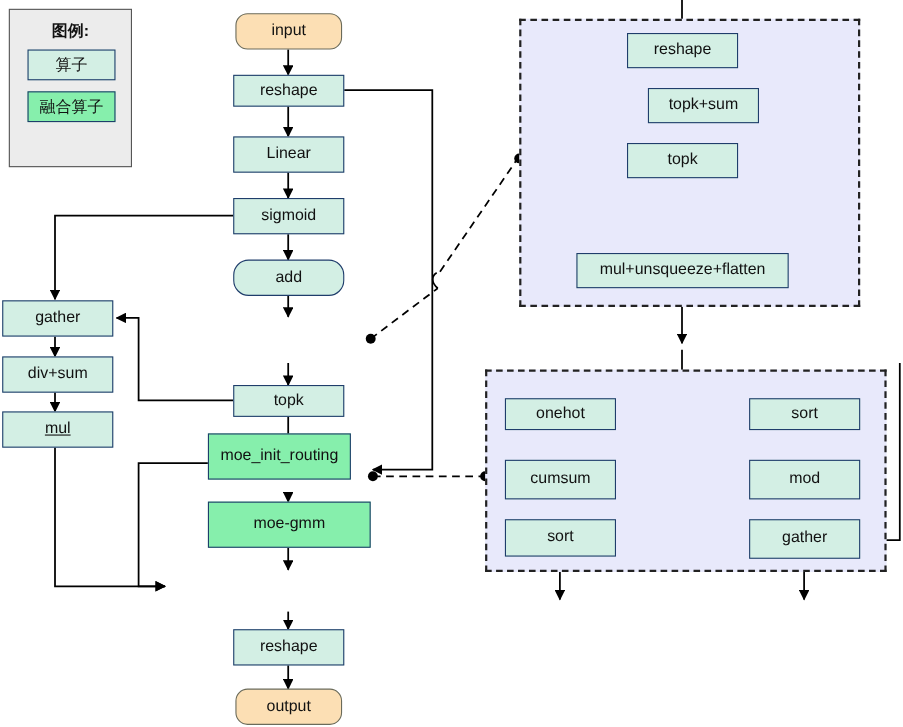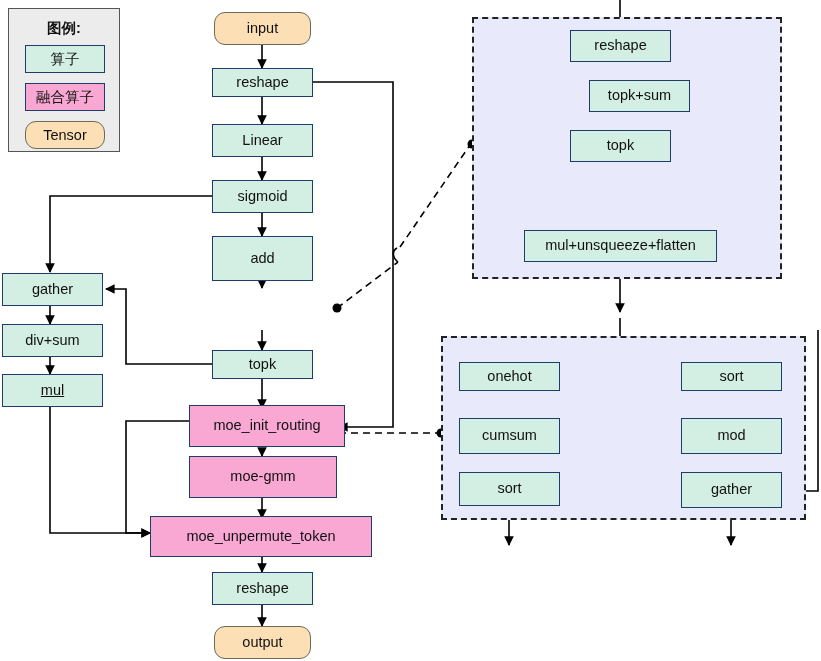--- a/index.html
+++ b/index.html
@@ -33,21 +33,21 @@
     text-align: center;
     line-height: 1.1;
     white-space: nowrap;
     z-index: 5;
   }
   .op {
     background: #d3efe4;
     border: 1.4px solid #1f3d6b;
   }
   .fused {
-    background: #f9a8d4;
+    background: #86efac;
     border: 1.4px solid #1f3d6b;
   }
   .tensor {
     background: #fcdfb4;
     border: 1.4px solid #6b6b5a;
     border-radius: 11px;
   }
   .panel {
     position: absolute;
     box-sizing: border-box;
@@ -162,61 +162,55 @@
   </svg>
 
   <div class="legend" style="left:8px; top:8px; width:112px; height:144px;">
     <div class="legend-title">图例:</div>
     <div class="legend-item op" style="left:16px; top:36px; width:80px; height:28px; border:1.4px solid #1f3d6b;">
       <span>算子</span>
     </div>
     <div class="legend-item fused" style="left:16px; top:74px; width:80px; height:28px; border:1.4px solid #1f3d6b;">
       <span>融合算子</span>
     </div>
-    <div class="legend-item tensor" style="left:16px; top:112px; width:80px; height:28px;">
-      <span>Tensor</span>
-    </div>
   </div>
 
   <div class="node tensor" style="left:214px; top:12px; width:97px; height:33px;">
     <span>input</span>
   </div>
 
   <div class="node op" style="left:212px; top:68px; width:101px; height:29px;">
     <span>reshape</span>
   </div>
 
   <div class="node op" style="left:212px; top:124px; width:101px; height:33px;">
     <span>Linear</span>
   </div>
 
   <div class="node op" style="left:212px; top:180px; width:101px; height:33px;">
     <span>sigmoid</span>
   </div>
 
-  <div class="node op" style="left:212px; top:236px; width:101px; height:45px;">
+  <div class="node op" style="left:212px; top:236px; width:101px; height:33px;border-radius:14px;">
     <span>add</span>
   </div>
 
 
   <div class="node op" style="left:212px; top:350px; width:101px; height:29px;">
     <span>topk</span>
   </div>
 
-  <div class="node fused" style="left:189px; top:405px; width:156px; height:42px;">
+  <div class="node fused" style="left:189px; top:394px; width:130px; height:42px;">
     <span>moe_init_routing</span>
   </div>
 
   <div class="node fused" style="left:189px; top:456px; width:148px; height:42px;">
     <span>moe-gmm</span>
   </div>
 
-  <div class="node fused" style="left:150px; top:516px; width:222px; height:41px;">
-    <span>moe_unpermute_token</span>
-  </div>
 
   <div class="node op" style="left:212px; top:572px; width:101px; height:33px;">
     <span>reshape</span>
   </div>
 
   <div class="node tensor" style="left:214px; top:626px; width:97px; height:33px;">
     <span>output</span>
   </div>
 
   <div class="node op" style="left:2px; top:273px; width:101px; height:33px;">

